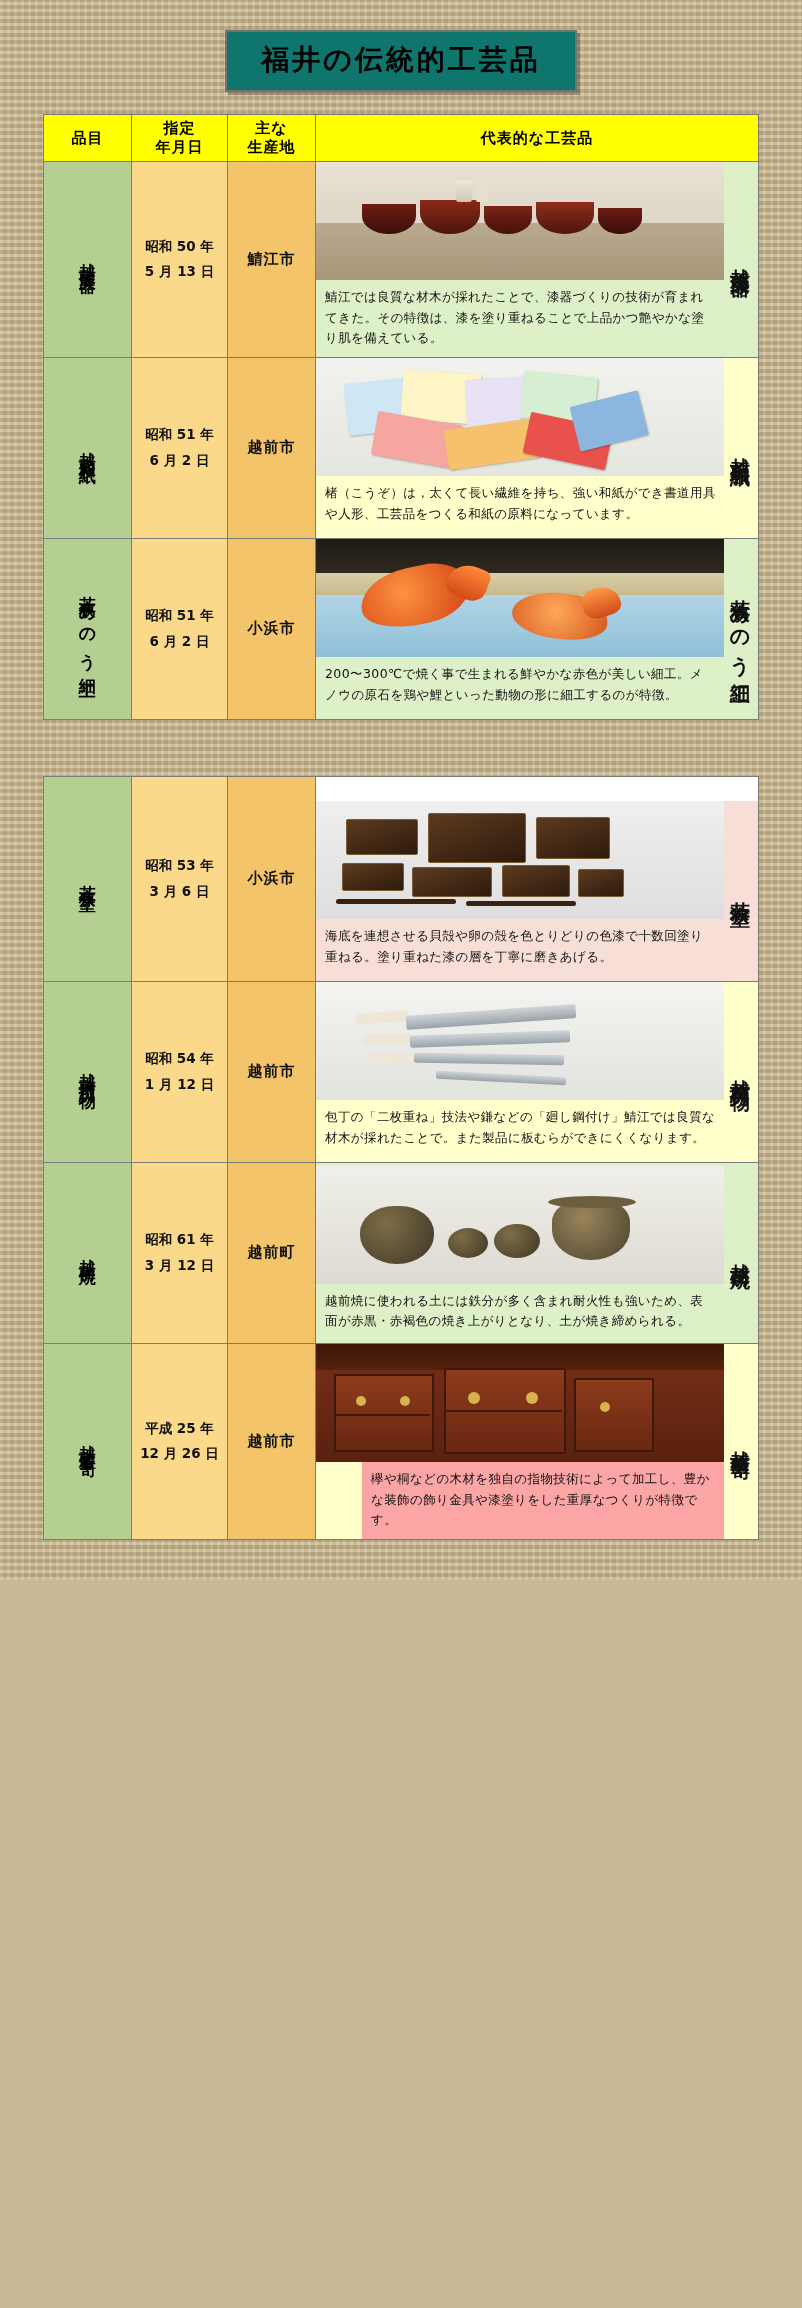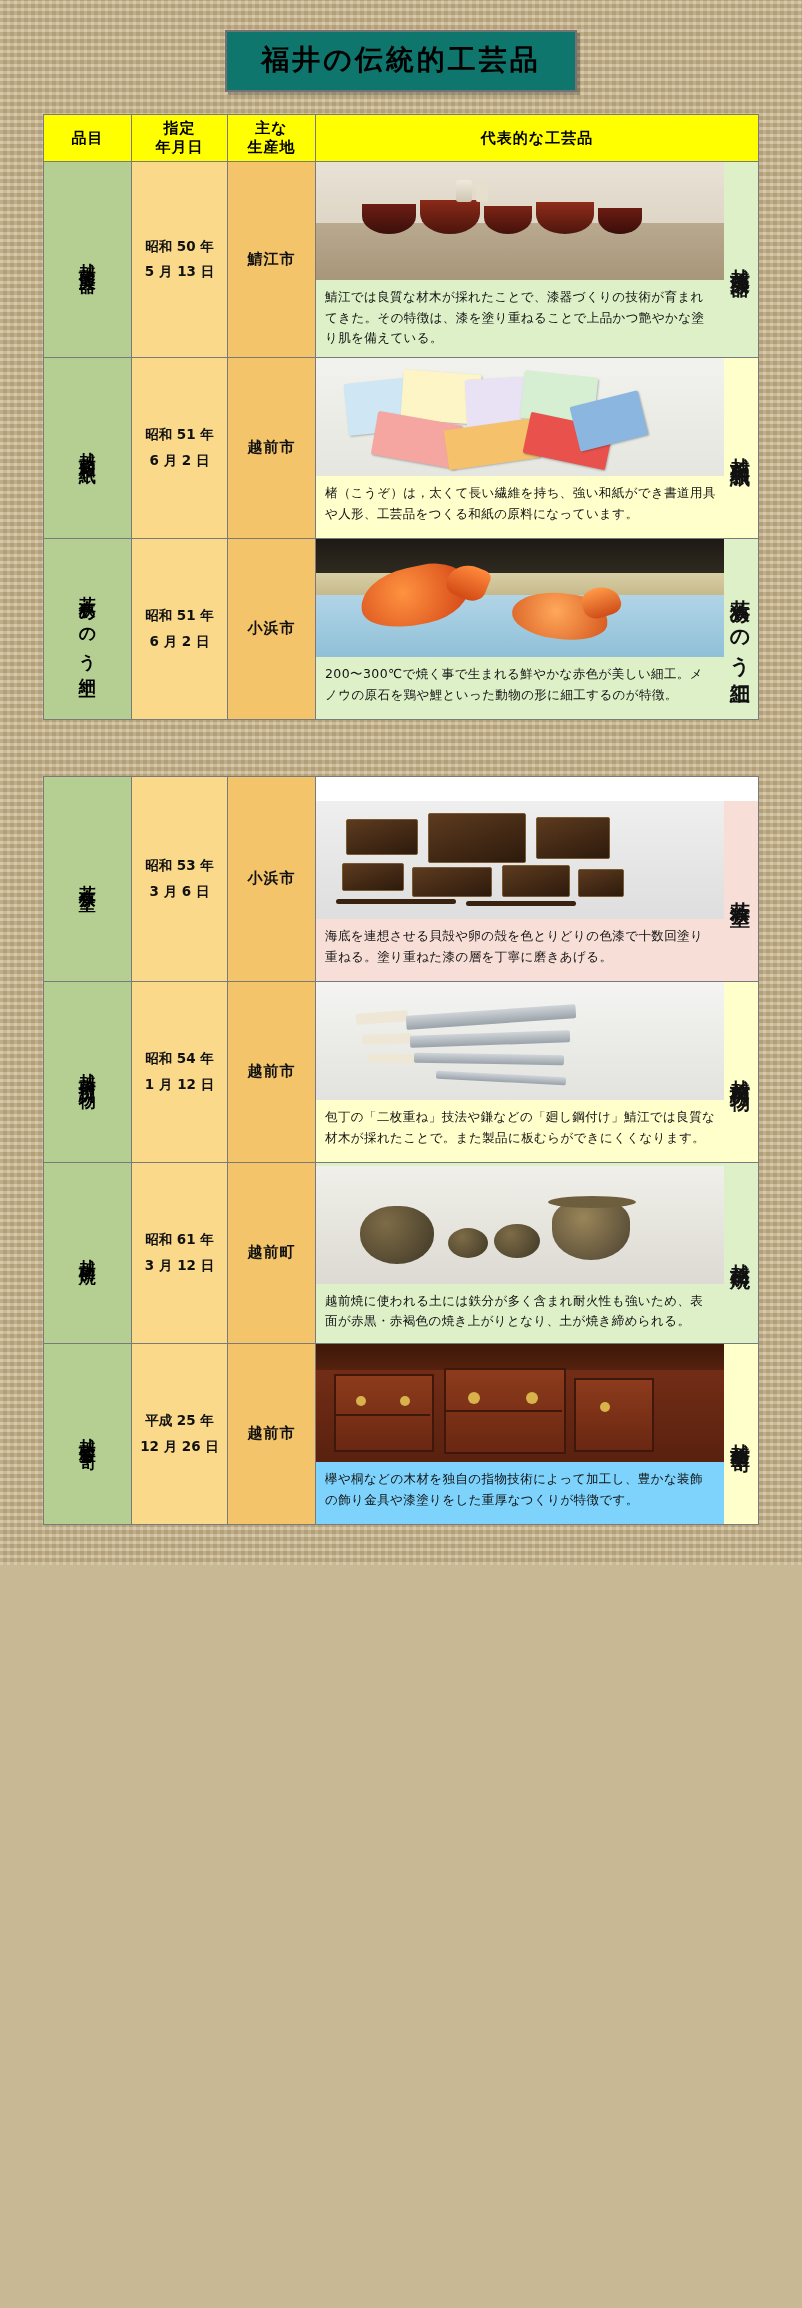--- a/index.html
+++ b/index.html
@@ -130,21 +130,21 @@
   .tint-b .caption{background:#ffffcc;}
   .tint-b .rep-inner{background:#ffffcc;}
   .tint-c .caption{background:#ddf0c8;}
   .tint-c .rep-inner{background:#ddf0c8;}
   .tint-d .caption{background:#f7ded7;}
   .tint-d .rep-inner{background:#f7ded7;margin-top:24px;}
   .tint-e .caption{background:#ffffcc;}
   .tint-e .rep-inner{background:#ffffcc;}
   .tint-f .caption{background:#ddf0c8;}
   .tint-f .rep-inner{background:#ddf0c8;align-items:center;}
-  .tint-g .caption{background:#7dd3fc;}
+  .tint-g .caption{background:#fca5a5;margin-left:46px;}
   .tint-g .rep-inner{background:#ffffcc;}
 
   
   .ph{position:absolute;inset:0;}
   
   .ph-lacquer{background:linear-gradient(#e8e2d6 0%,#ded6c6 52%,#b9a98f 52%,#a8967a 100%);}
   .ph-lacquer .bowl{position:absolute;border-radius:0 0 50% 50%/0 0 60% 60%;}
   
   .ph-washi{background:linear-gradient(#f2f2ee,#e6e6e0);}
   .ph-washi .sheet{position:absolute;border-radius:2px;box-shadow:1px 1px 2px rgba(0,0,0,.25);}

